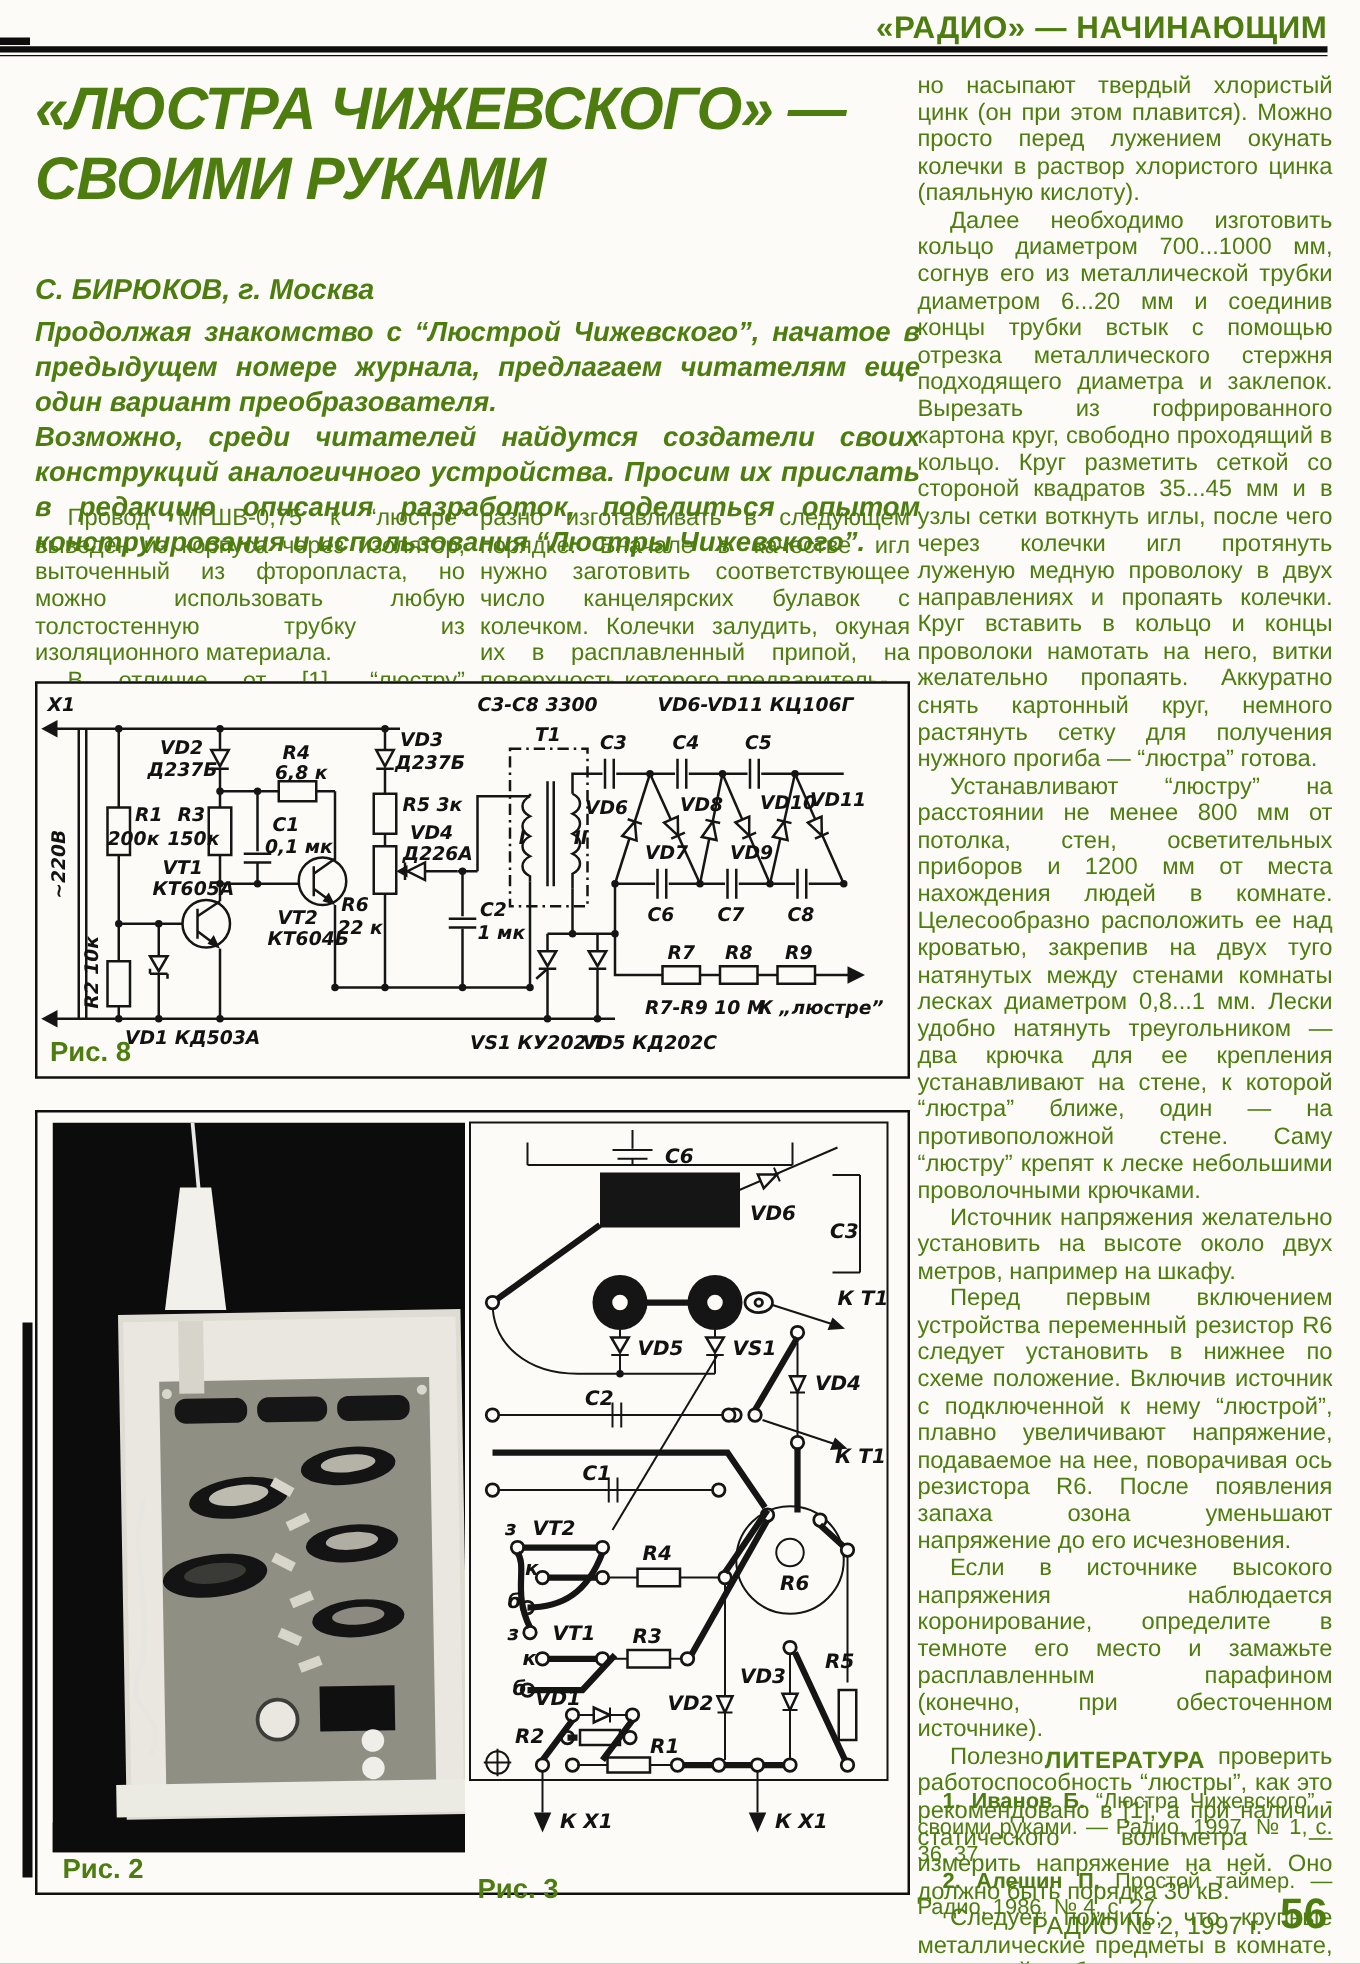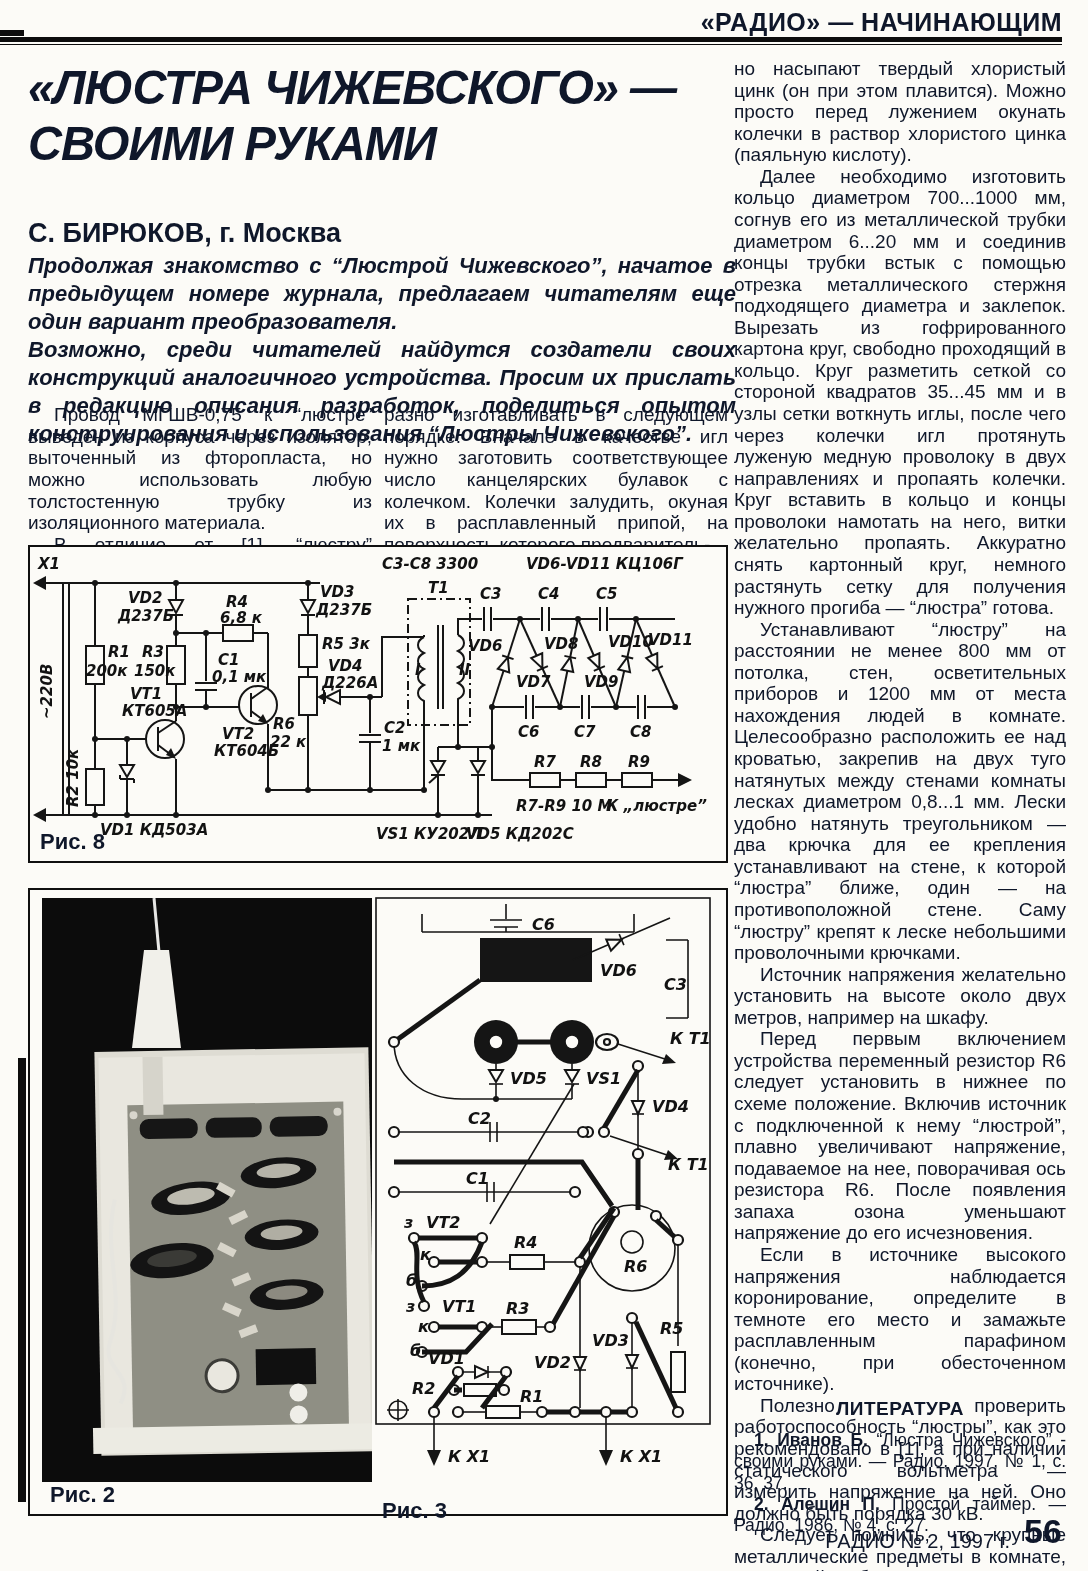--- a/index.html
+++ b/index.html
@@ -1,23 +1,23 @@
 <!DOCTYPE html>
 <html><head>
 <meta charset="utf-8">
 <style>
   html,body{margin:0;padding:0;background:#888;}
-  .page{position:relative;width:1088px;height:1571px;background:#fcfbf7;color:#0f172a;
+  .page{position:relative;width:1088px;height:1571px;background:#fcfbf7;color:#4d7c0f;
         font-family:"Liberation Sans",sans-serif;overflow:hidden;}
   .abs{position:absolute;}
   .rubric{top:8px;left:0;width:1062px;text-align:right;font-size:25px;font-weight:bold;letter-spacing:.5px;}
   .rule{top:37px;left:0;width:1062px;height:5px;background:#0d0d0d;}
   .rule2{top:44px;left:0;width:1062px;height:1px;background:#0d0d0d;}
   .title{top:60px;left:28px;width:710px;font-size:48px;line-height:1.17;font-weight:bold;font-style:italic;letter-spacing:-1px;transform:scaleX(.98);transform-origin:left top;}
-  .author{top:218px;left:28px;width:700px;font-size:27px;font-weight:bold;}
+  .author{top:218px;left:28px;width:700px;font-size:23px;font-weight:bold;font-style:italic;}
   .lead{top:252px;left:28px;width:708px;font-size:22px;line-height:1.27;font-weight:bold;font-style:italic;text-align:justify;}
   .lead p{margin:0;}
   .bodytext{font-size:19px;line-height:1.14;text-align:justify;}
   .bodytext p{margin:0;}
   .bodytext p.ind{text-indent:26px;}
   .col1{top:404px;left:28px;width:344px;}
   .col2{top:404px;left:384px;width:344px;}
   .rcol{top:58px;left:734px;width:332px;line-height:1.135;}
   .figbox{border:2px solid #101010;background:#fcfbf7;}
   .fig1{top:545px;left:28px;width:696px;height:314px;}

